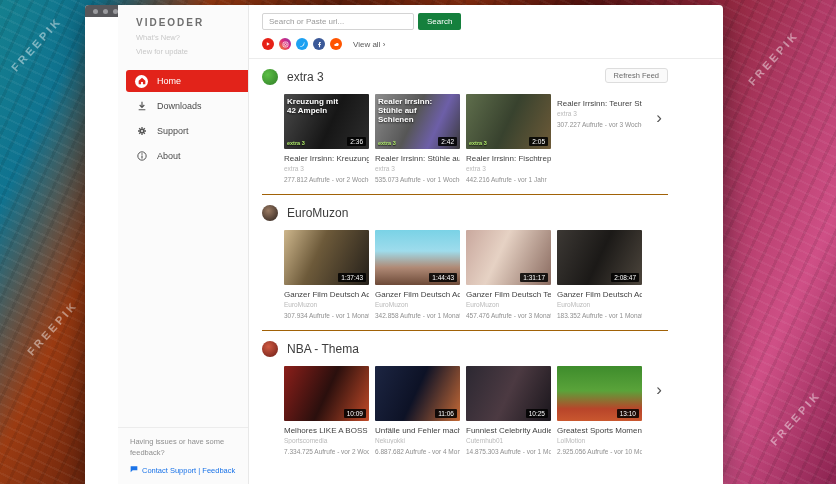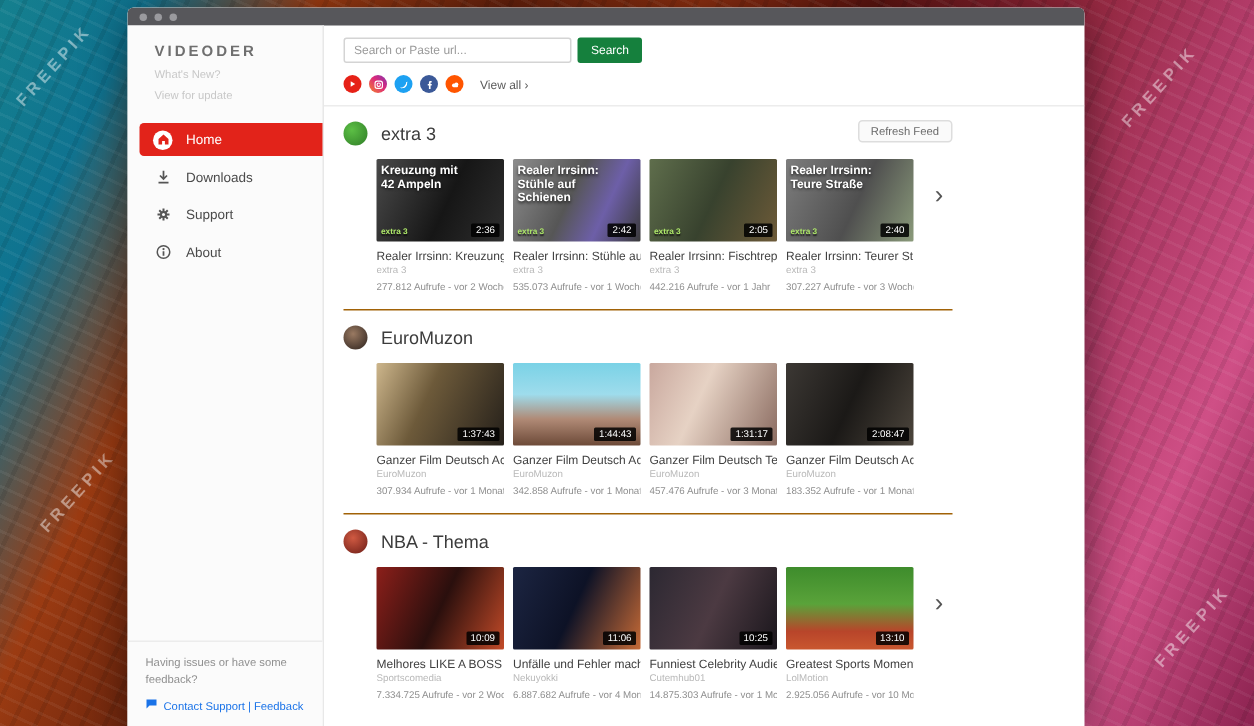--- a/index.html
+++ b/index.html
@@ -10,21 +10,21 @@
       repeating-linear-gradient(115deg, rgba(0,0,0,0.08) 0 3px, rgba(0,0,0,0) 3px 14px),
       linear-gradient(115deg,#15808e 0%,#0f7390 9%,#9b3b12 20%,#63200c 32%,#8c2f10 44%,#5a1410 55%,#8c2335 66%,#b03a66 78%,#cf4f86 88%,#8c2350 100%);
   }
   .watermark{position:absolute;color:rgba(255,255,255,0.45);font-size:11px;letter-spacing:3px;font-weight:bold;transform:rotate(-48deg);user-select:none;}
   .wm1{left:2px;top:38px;}
   .wm2{left:18px;bottom:150px;}
   .wm3{right:28px;top:52px;}
   .wm4{right:6px;bottom:60px;}
 
   
-  .window{position:absolute;left:85px;top:5px;width:638px;height:479px;background:#fff;border-radius:4px 4px 0 0;box-shadow:0 6px 30px rgba(0,0,0,0.45);overflow:hidden;display:flex;flex-direction:column;}
+  .window{position:absolute;left:85px;top:5px;width:638px;height:479px;background:#fff;border-radius:4px 4px 0 0;box-shadow:0 6px 30px rgba(0,0,0,0.45);overflow:hidden;display:flex;flex-direction:row;}
   .titlebar{height:12px;background:#57575b;display:flex;align-items:center;padding-left:8px;gap:5px;flex:none;}
   .tb-dot{width:5px;height:5px;border-radius:50%;background:#9a9a9e;}
   .win-body{flex:1;display:flex;min-height:0;}
 
   
   .sidebar{width:130px;flex:none;background:#fbfbfb;border-right:1px solid #e8e8e8;position:relative;}
   .logo{margin:12px 0 0 18px;font-size:10px;font-weight:bold;letter-spacing:2px;color:#6f6f6f;}
   .side-small{margin:5px 0 0 18px;font-size:7.5px;color:#c8c8c8;cursor:pointer;}
   .nav{margin-top:14px;}
   .nav-item{display:flex;align-items:center;gap:9px;height:22px;margin:3px 0 3px 8px;padding-left:9px;font-size:9px;color:#4a4a4a;cursor:pointer;}
@@ -215,25 +215,20 @@
               <div class="thumb" style="background:linear-gradient(115deg,#5f6e4c 0%,#38422e 50%,#6d5a38 100%)">
 
                 <div class="thumb-badge">extra 3</div>
                 <span class="duration">2:05</span>
               </div>
               <div class="v-title">Realer Irrsinn: Fischtrepp...</div>
               <div class="v-channel">extra 3</div>
               <div class="v-meta">442.216 Aufrufe - vor 1 Jahr</div>
             </div>
             <div class="card">
-              <div class="thumb" style="background:linear-gradient(115deg,#7d7d7d 0%,#4f4f4f 55%,#8a9a7a 100%)">
-                <div class="thumb-text">Realer Irrsinn: Teure Straße</div>
-                <div class="thumb-badge">extra 3</div>
-                <span class="duration">2:40</span>
-              </div>
               <div class="v-title">Realer Irrsinn: Teurer Str...</div>
               <div class="v-channel">extra 3</div>
               <div class="v-meta">307.227 Aufrufe - vor 3 Wochen</div>
             </div>
           </div>
           <div class="next-btn">›</div>
         </section>
 
         <section class="section">
           <div class="sec-head">

